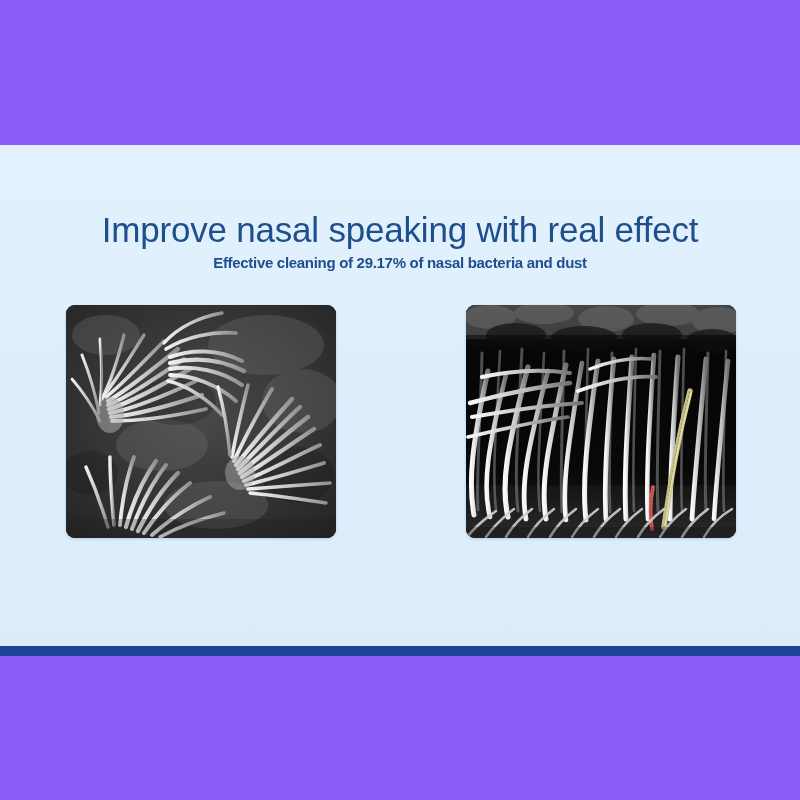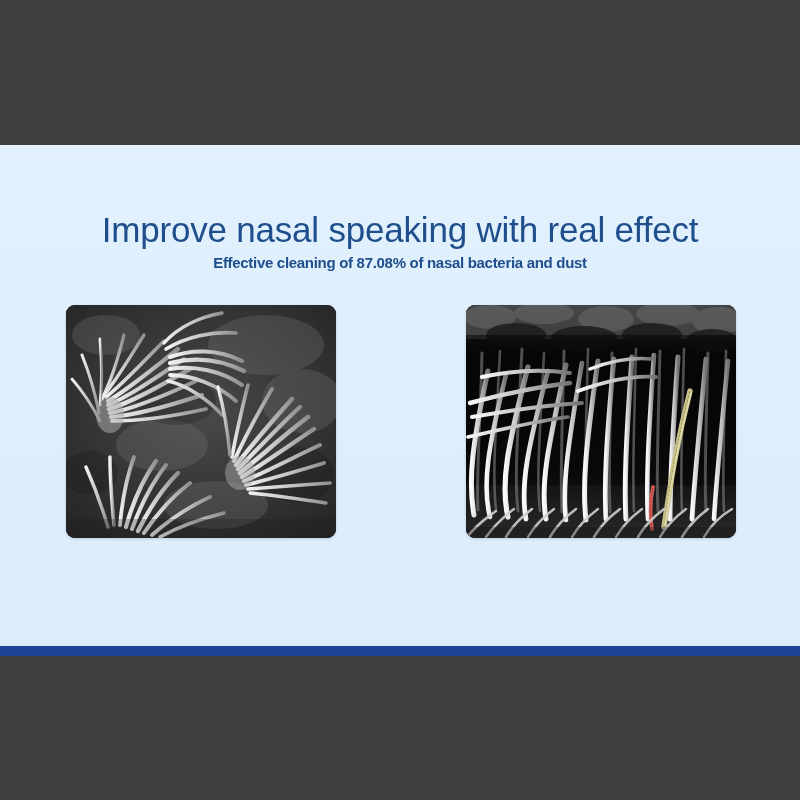--- a/index.html
+++ b/index.html
@@ -11,21 +11,21 @@
     width: 800px;
     height: 800px;
     font-family: "Liberation Sans", sans-serif;
     overflow: hidden;
   }
 
   .page {
     position: relative;
     width: 800px;
     height: 800px;
-    background: #404040;
+    background: #8b5cf6;
   }
 
   
   .banner {
     position: absolute;
     left: 0;
     top: 145px;
     width: 800px;
     height: 501px;
     background: #ddeffc;
@@ -112,21 +112,21 @@
 </style>
 </head>
 <body>
 
 <div class="page">
 
   <div class="banner">
 
     <h1 class="headline">Improve nasal speaking with real effect</h1>
 
-    <div class="subhead">Effective cleaning of 87.08% of nasal bacteria and dust</div>
+    <div class="subhead">Effective cleaning of 29.17% of nasal bacteria and dust</div>
 
     <div class="photo photo-left">
       <div class="photo-inner">
         <div class="grain"></div>
         <svg class="sem" viewBox="0 0 270 233" preserveAspectRatio="none">
           <defs>
             <linearGradient id="ciliaL" x1="0" y1="0" x2="1" y2="0">
               <stop offset="0%" stop-color="#f2f2f2"></stop>
               <stop offset="50%" stop-color="#c9c9c9"></stop>
               <stop offset="100%" stop-color="#8f8f8f"></stop>

